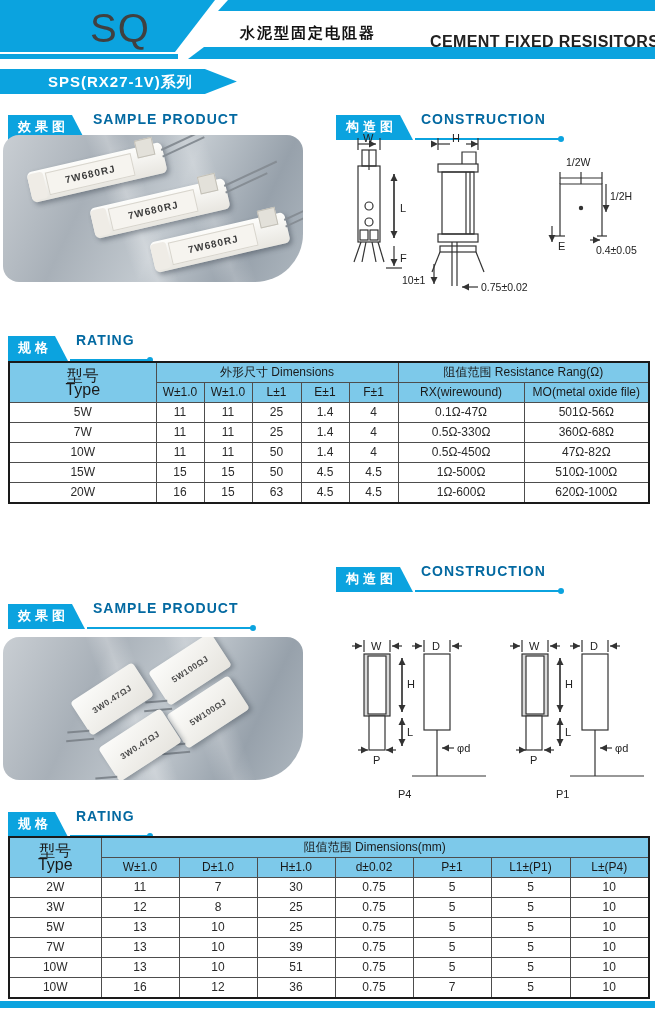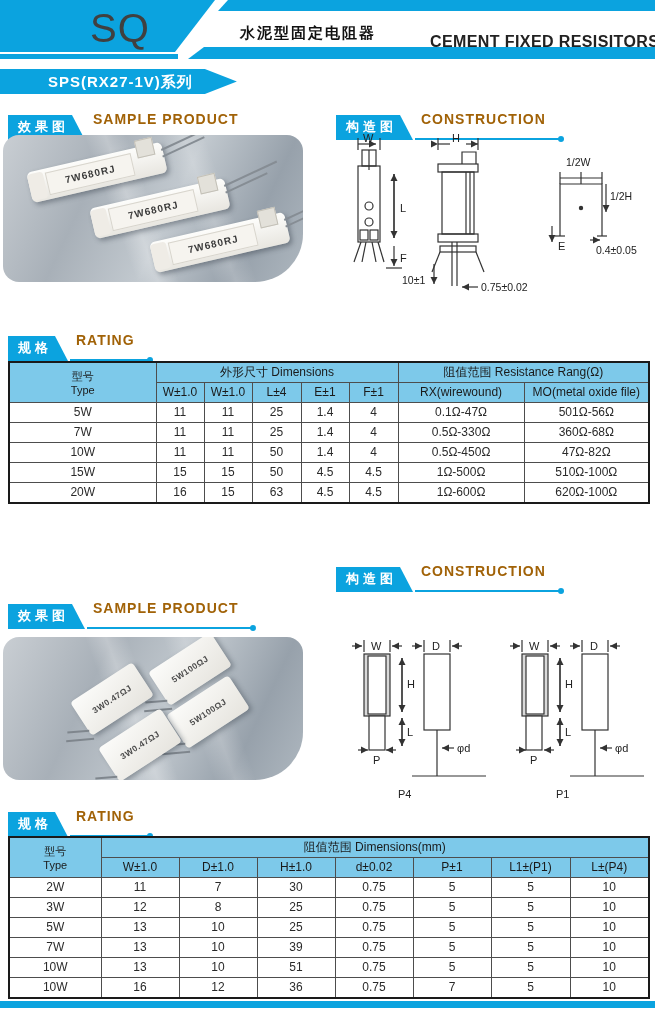--- a/index.html
+++ b/index.html
@@ -26,21 +26,21 @@
   
   .series{position:absolute;left:0;height:25px;background:var(--accent);color:#fff;
     font-size:15px;font-weight:bold;line-height:25px;padding:0 44px 0 10px;letter-spacing:1px;
     clip-path:polygon(0 0,calc(100% - 32px) 0,100% 50%,calc(100% - 32px) 100%,0 100%);white-space:nowrap;}
   #series1{top:69px;padding-left:48px;} #series2{top:561px;}
 
   
   .seclabel{position:absolute;display:flex;align-items:flex-end;}
   .sec-box{background:var(--accent);color:#fff;font-size:13px;font-weight:bold;letter-spacing:4px;
     padding:3px 16px 4px 10px;clip-path:polygon(0 0,calc(100% - 13px) 0,100% 100%,0 100%);white-space:nowrap;}
-  .sec-en{margin-left:2px;font-size:14px;font-weight:bold;color:#a16207;letter-spacing:1px;
+  .sec-en{margin-left:2px;font-size:14px;font-weight:bold;color:#0369a1;letter-spacing:1px;
     padding:3px 14px 11px 6px;border-bottom:2px solid var(--accent);position:relative;white-space:nowrap;}
   .sec-en::after{content:"";position:absolute;right:-4px;bottom:-4px;width:6px;height:6px;border-radius:50%;background:var(--accent);}
   #lab-sample1{left:8px;top:108px;} #lab-con1{left:336px;top:108px;}
   #lab-rating1{left:8px;top:329px;}
   #lab-con2{left:336px;top:560px;} #lab-sample2{left:8px;top:597px;}
   #lab-rating2{left:8px;top:805px;}
 
   
   .photo{position:absolute;width:300px;background:linear-gradient(115deg,#c9ced3 0%,#a8b0b8 30%,#c2c9cf 55%,#97a1ab 80%,#aeb7bf 100%);
     border-radius:16px 16px 48px 16px;overflow:hidden;}
@@ -74,21 +74,21 @@
   .draw text{font-family:"Liberation Sans",sans-serif;font-size:11px;fill:#222;}
   .draw .sm{font-size:10.5px;}
 
   
   table{position:absolute;left:8px;width:640px;border-collapse:collapse;table-layout:fixed;
     font-size:12px;color:#2a2a2a;text-align:center;}
   #table1{top:361px;} #table2{top:836px;}
   th,td{border:1px solid #4d4d4d;padding:2px 2px;height:19px;line-height:15px;font-weight:normal;}
   th{background:var(--thbg);color:#1a1a1a;}
   table{border:2px solid #1a1a1a;}
-  .type-head{font-size:11px;line-height:14px;}
+  .type-head{font-size:16px;line-height:14px;}
 
   
   .bottom-bar{position:absolute;left:0;right:0;top:1001px;height:7px;background:var(--accent);}
 </style>
 </head>
 <body>
 
 <div class="page">
 
   <div class="hdr-left">
@@ -225,21 +225,21 @@
         <th rowspan="2" class="type-head">
           <span>型号</span><br>
           <span>Type</span>
         </th>
         <th colspan="5">外形尺寸 Dimensions</th>
         <th colspan="2">阻值范围 Resistance Rang(Ω)</th>
       </tr>
       <tr>
         <th>W±1.0</th>
         <th>W±1.0</th>
-        <th>L±4</th>
+        <th>L±1</th>
         <th>E±1</th>
         <th>F±1</th>
         <th>RX(wirewound)</th>
         <th>MO(metal oxide file)</th>
       </tr>
     </thead>
     <tbody>
         <tr>
           <td>5W</td>
           <td>11</td>

